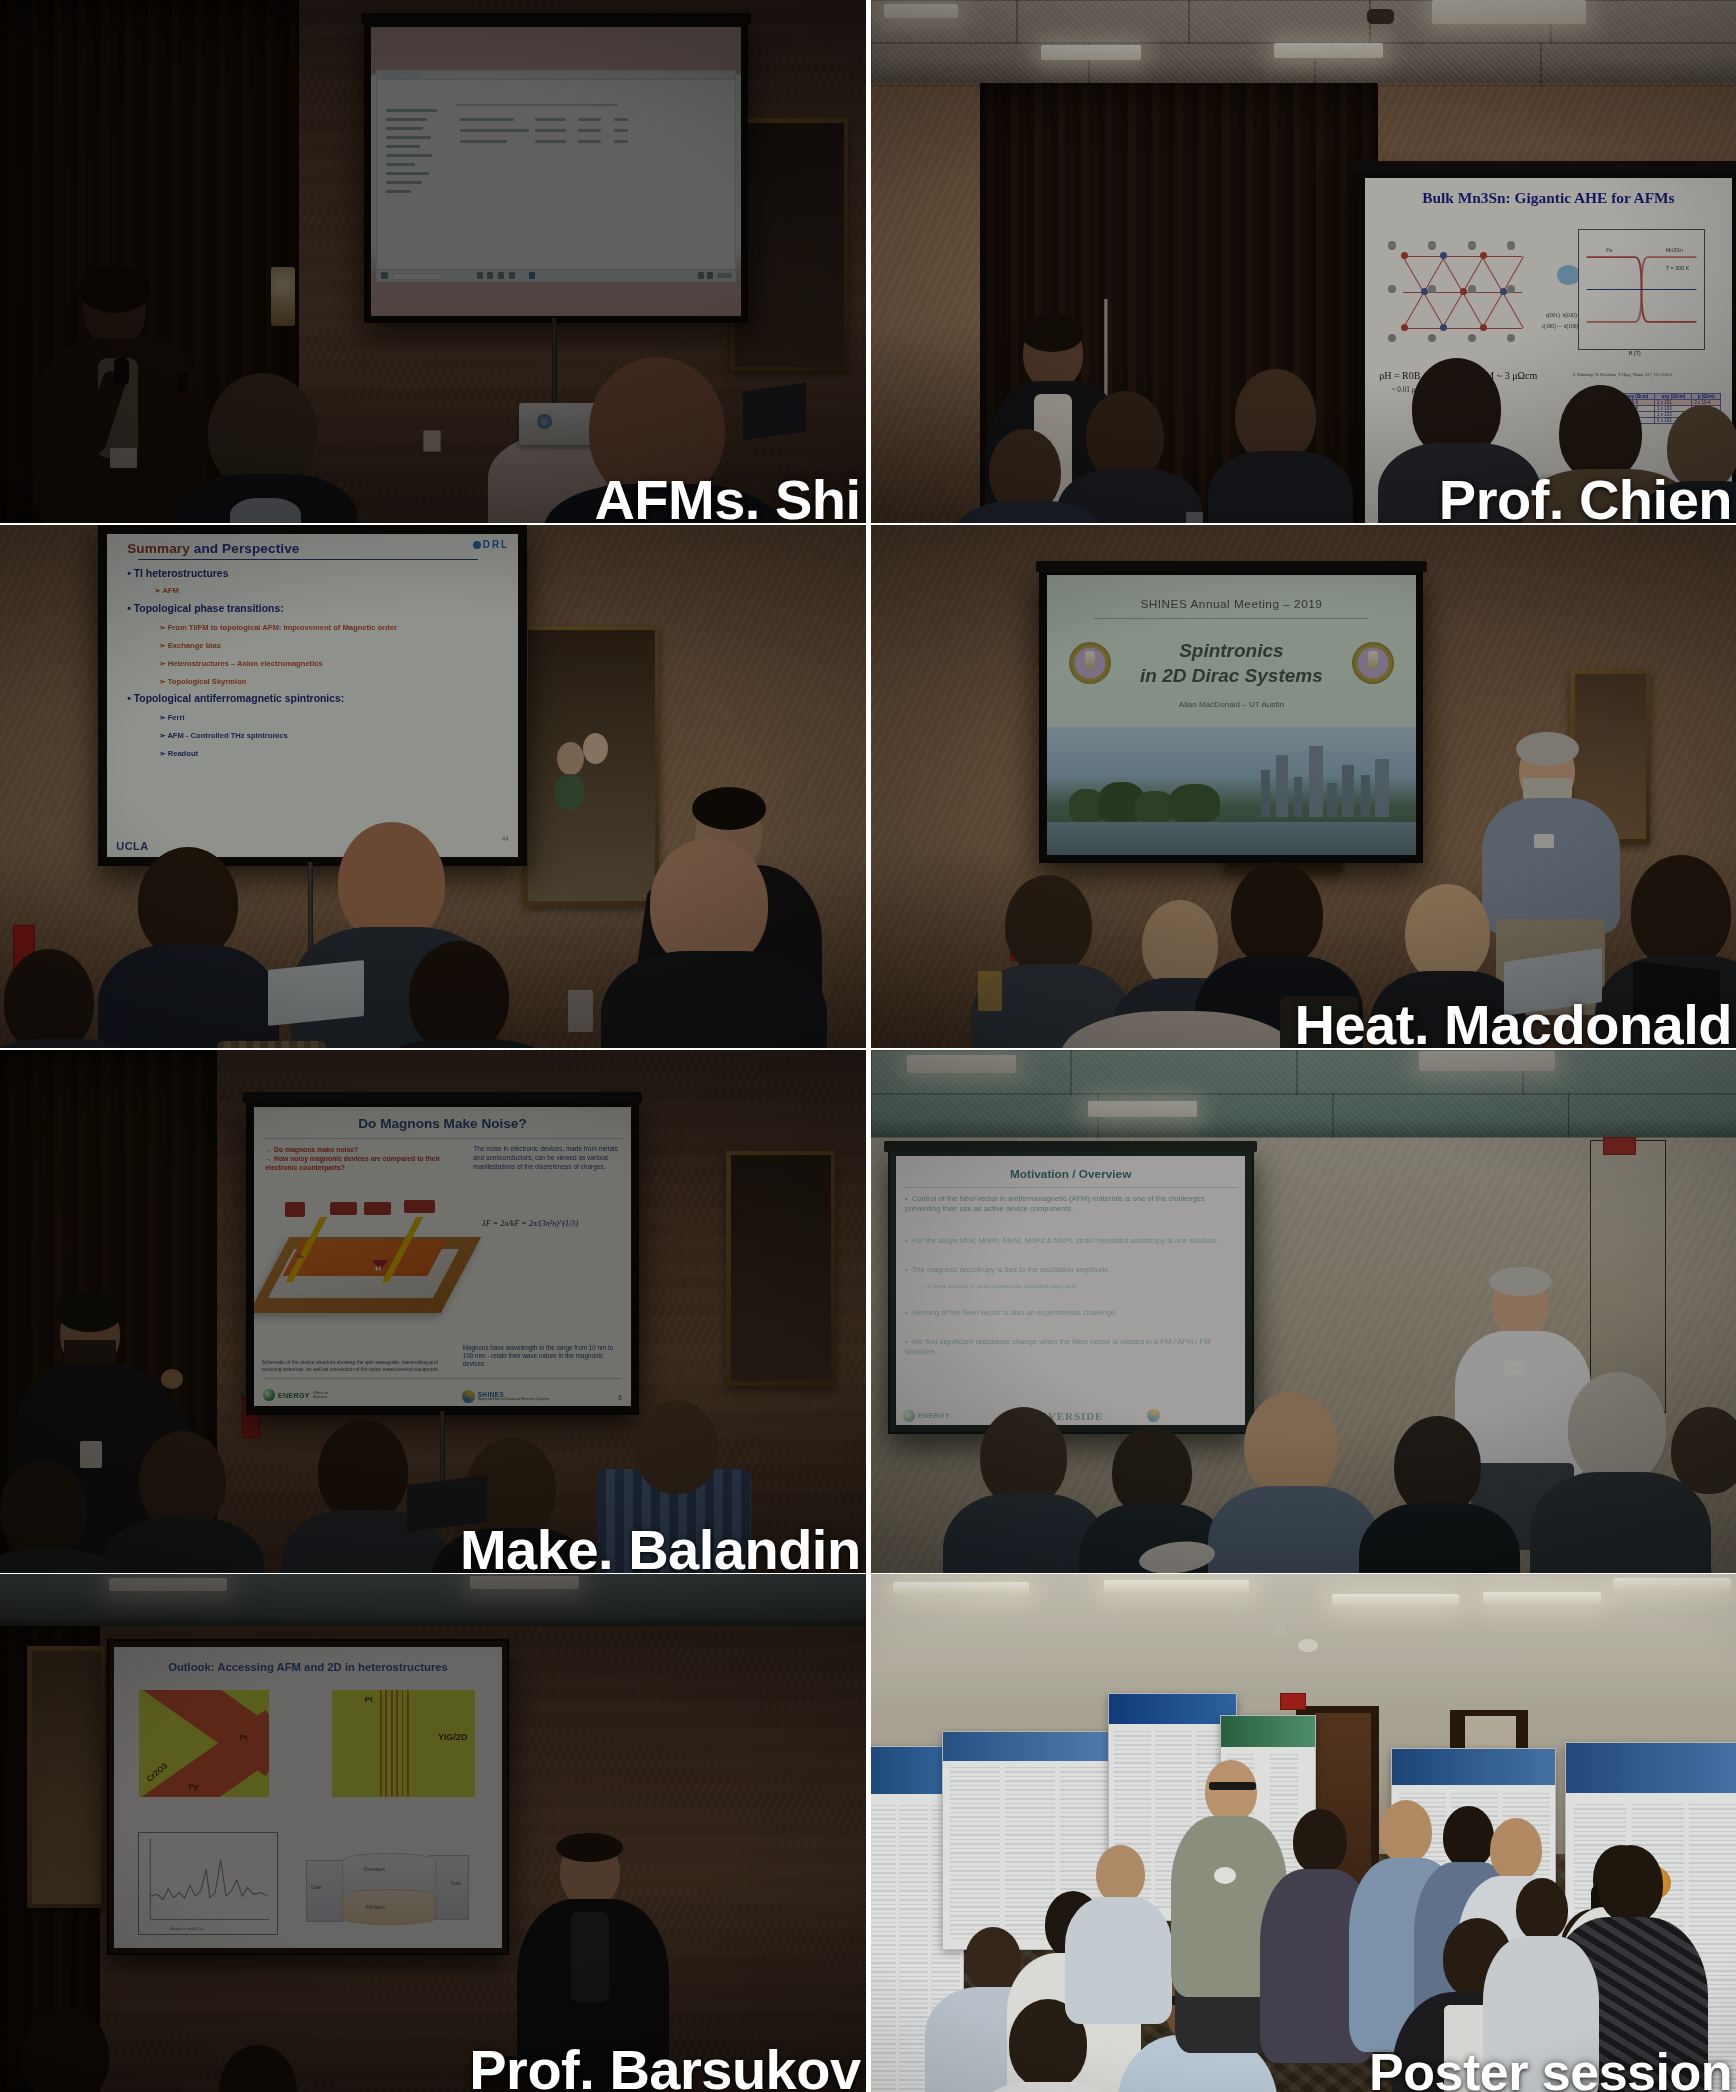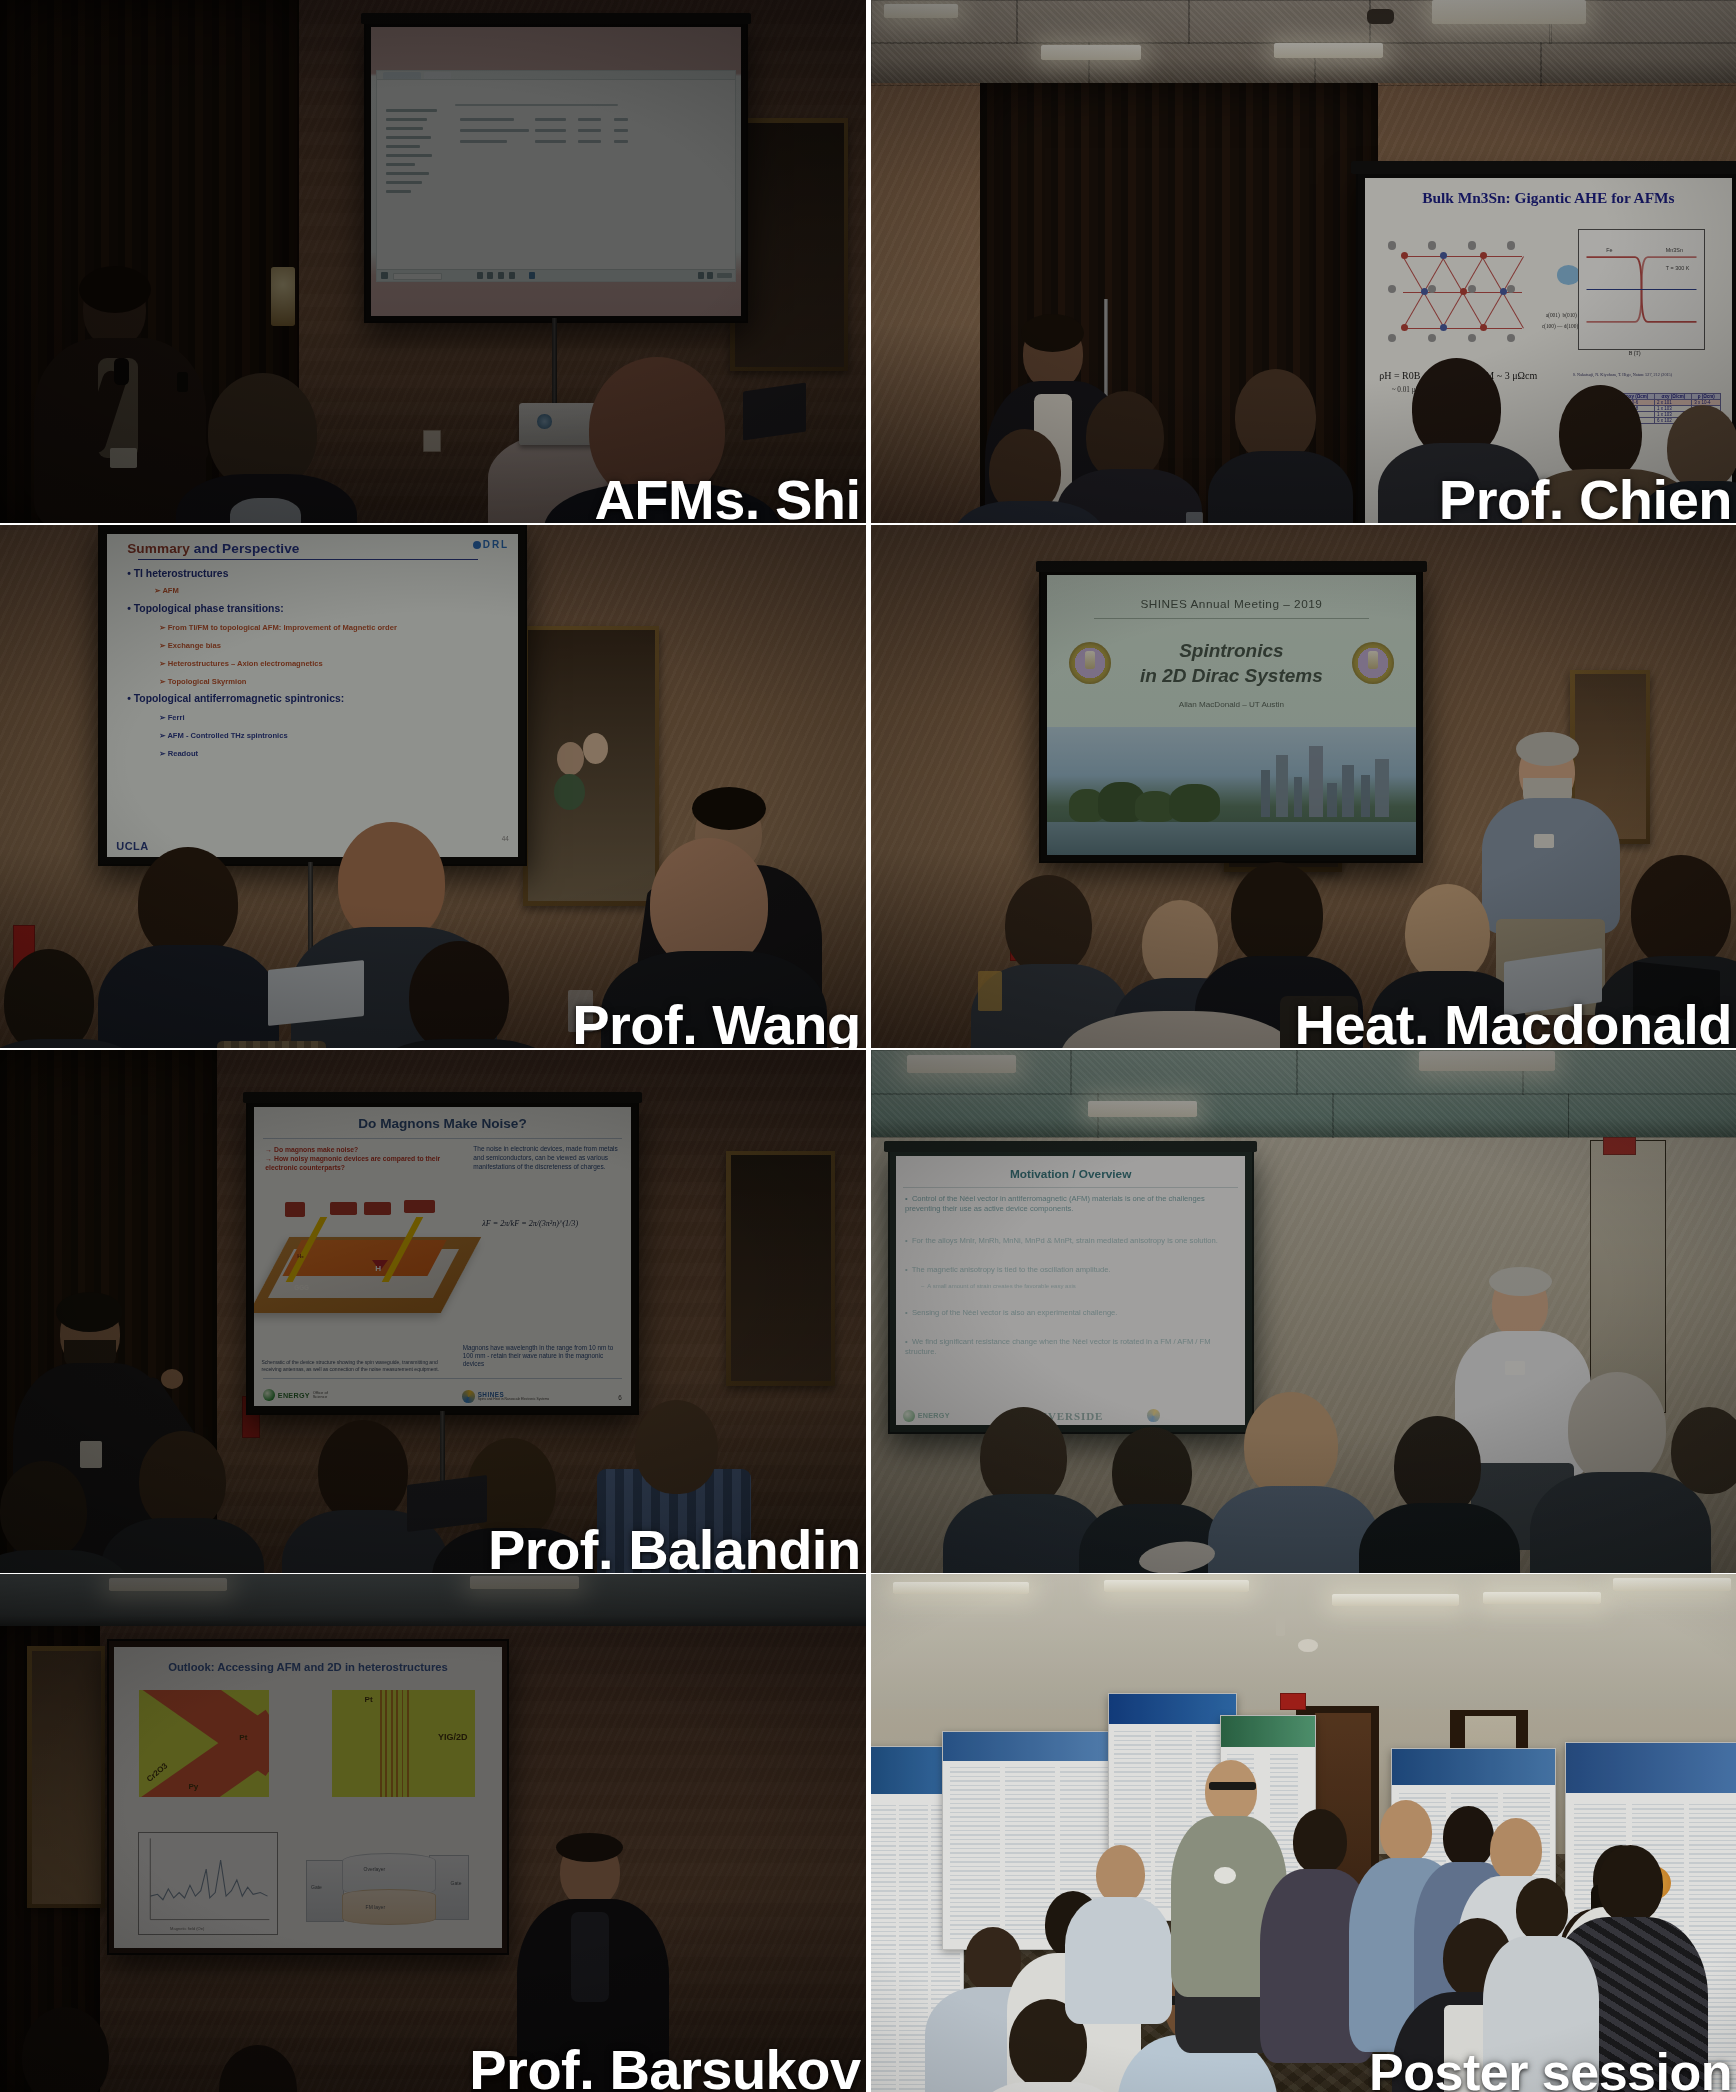--- a/index.html
+++ b/index.html
@@ -568,21 +568,20 @@
         <div class="head" style="left:3.6px;top:136px;width:90px;height:105px;background:#241a12;"></div>
         <div class="torso" style="left:-25px;top:226px;width:172px;height:109px;background:#28303c;"></div>
         <div class="blob" style="left:268px;top:152px;width:96px;height:56px;border-radius:1.8px;background:#cfd6dc;transform:skewY(-6deg);"></div>
         <div class="blob" style="left:568px;top:177px;width:25px;height:42px;border-radius:1.8px;background:rgba(216,226,232,.5);"></div>
         <div class="blob" style="left:217px;top:228px;width:109px;height:87px;background:repeating-linear-gradient(90deg,#6a5a44 0 7.2px,#8d7a5c 7.2px 14.5px),repeating-linear-gradient(0deg,rgba(0,0,0,.2) 0 7.2px,transparent 7.2px 14.5px);border-radius:5.4px;"></div>
       </div>
 
       <div class="dim" style="background:rgba(8,4,0,.42)"></div>
       <div class="vignette"></div>
     </div>
-    <div class="caption">Prof. Wang</div>
   </div>
 
   <div class="panel">
     <div class="scene">
       <div class="wall bright"></div>
       <div class="frame" style="left:353px;top:94px;width:109px;height:244px;">
         <div class="inner"></div>
       </div>
       <div class="frame" style="right:87px;top:145px;width:71px;height:165px;">
         <div class="inner" style="background:linear-gradient(180deg,#5a4430,#8a6a48);"></div>
@@ -733,21 +732,21 @@
         <div class="head" style="left:0;top:81px;width:87px;height:98px;background:#2b2018;"></div>
         <div class="torso" style="left:-33px;top:170px;width:165px;height:109px;background:#2a3038;"></div>
         <div class="blob" style="left:597px;top:89px;width:154px;height:145px;background:repeating-linear-gradient(90deg,#39527a 0 9px,#5b7aa8 9px 18px),repeating-linear-gradient(0deg,rgba(0,0,0,.22) 0 9px,transparent 9px 18px);border-radius:9px;"></div>
         <div class="head" style="left:635px;top:20px;width:83px;height:94px;background:#5c4430;"></div>
         <div class="blob" style="left:407px;top:100px;width:80px;height:47px;background:#22262e;border-radius:1.8px;transform:skewY(-7deg);"></div>
       </div>
 
       <div class="dim hard" style="background:rgba(6,3,0,.56)"></div>
       <div class="vignette"></div>
     </div>
-    <div class="caption">Prof. Balandin</div>
+    <div class="caption">Make. Balandin</div>
   </div>
 
   <div class="panel">
     <div class="scene">
       <div class="wall pale"></div>
       <div class="ceiling dark" style="height:87px;background:linear-gradient(180deg,#9fb8ae 0%,#6f8b82 78%,#46584f 100%);">
         <div class="ceil-tile" style="left:0;top:0;width:199px;height:43px;"></div>
         <div class="ceil-tile" style="left:199px;top:0;width:226px;height:43px;"></div>
         <div class="ceil-tile" style="left:425px;top:0;width:226px;height:43px;"></div>
         <div class="ceil-tile" style="left:651px;top:0;width:217px;height:43px;"></div>

